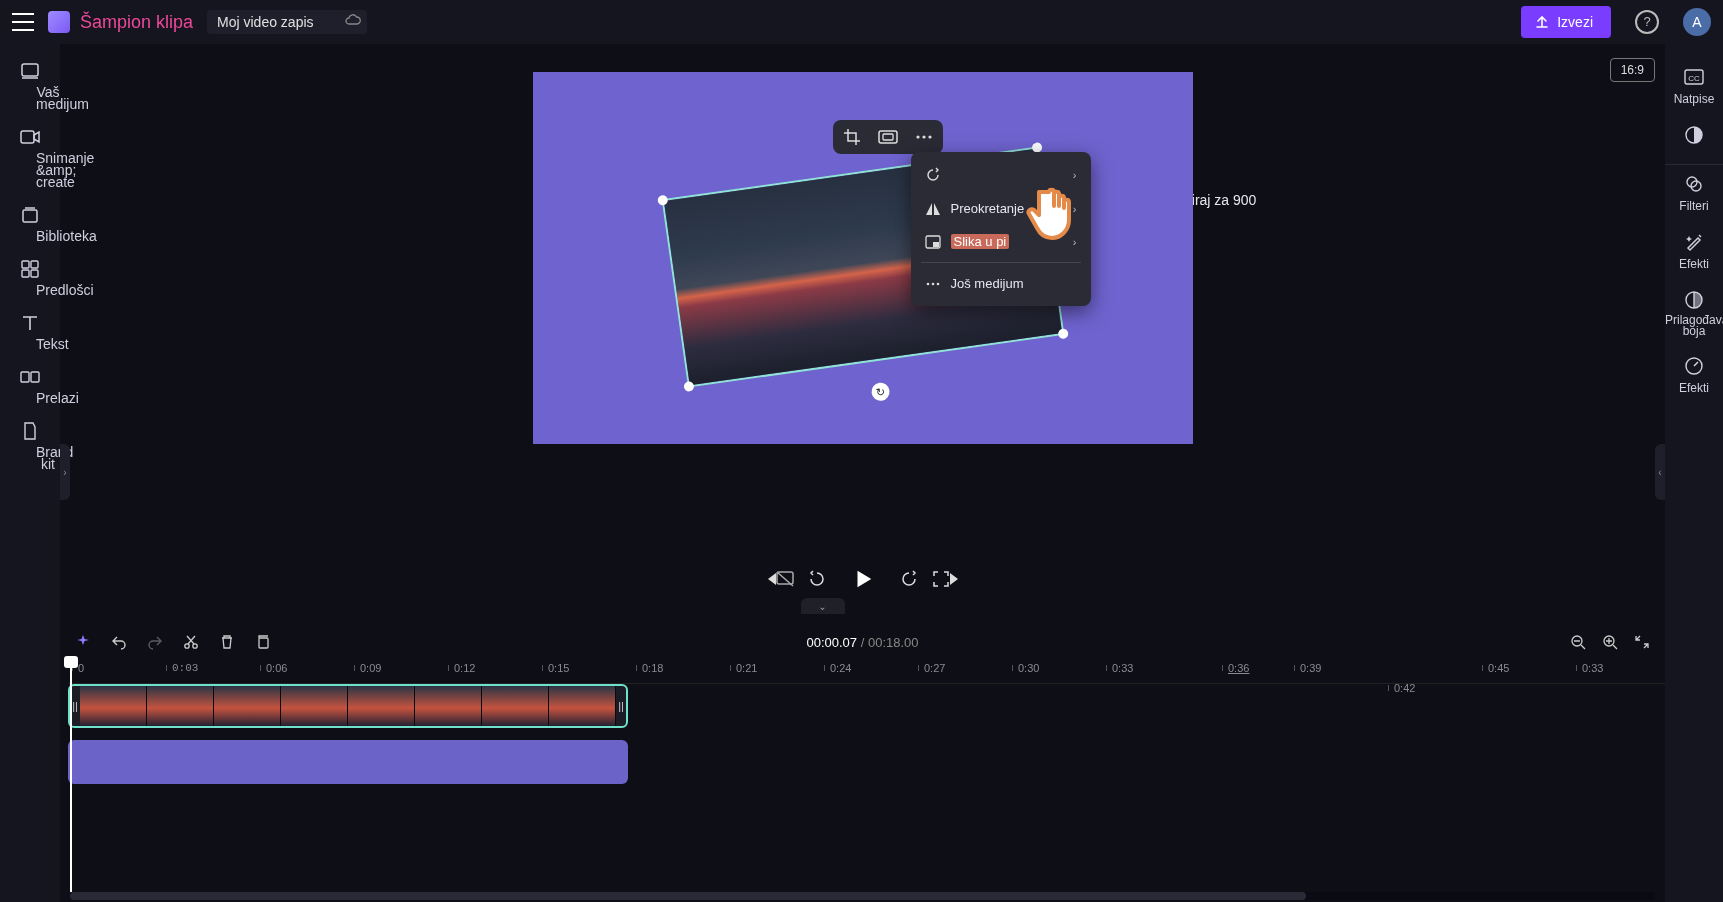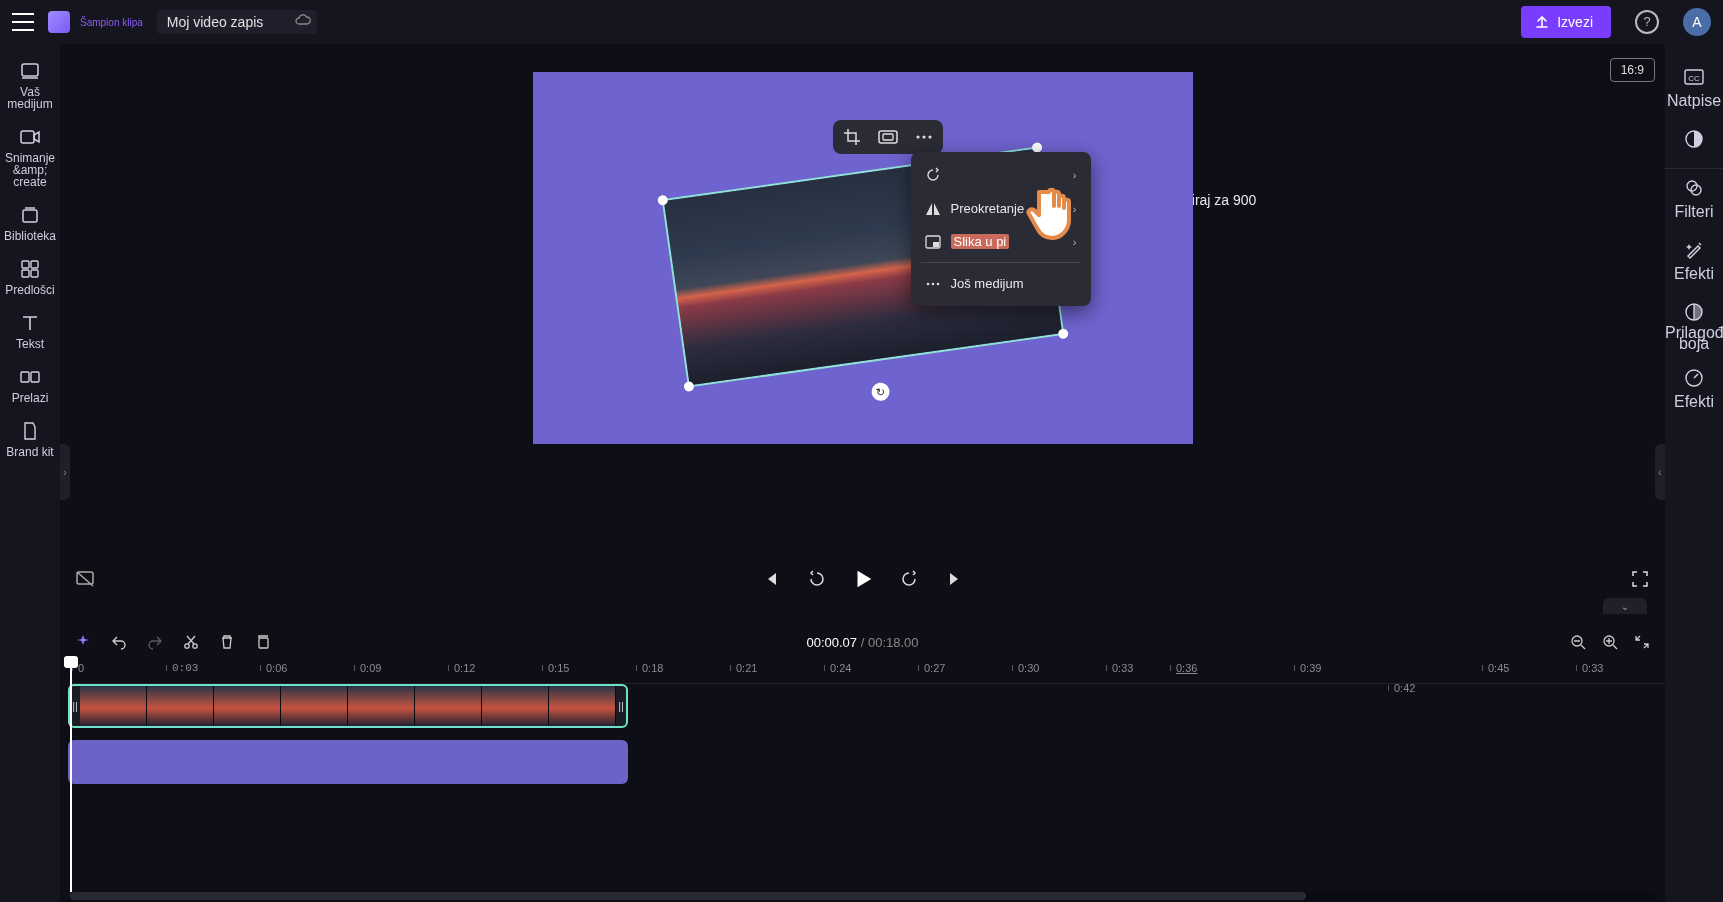--- a/index.html
+++ b/index.html
@@ -3,48 +3,48 @@
 <meta charset="utf-8">
 <style>
   * { margin:0; padding:0; box-sizing:border-box; font-family: "Segoe UI", Arial, sans-serif; }
   body { background:#0e0e16; color:#d8d8e0; width:1723px; height:902px; overflow:hidden; font-size:12px; }
 
   
   .topbar { height:44px; background:#15151f; display:flex; align-items:center; padding:0 12px; gap:10px; }
   .burger { width:22px; height:18px; display:flex; flex-direction:column; justify-content:space-between; cursor:pointer; }
   .burger div { height:2px; background:#fff; }
   .logo { width:22px; height:22px; border-radius:4px; background:linear-gradient(135deg,#a08cff,#7a5af5); margin-left:4px; }
-  .topbar .title { color:#8b5cf6; font-size:10px; }
+  .topbar .title { color:#ec4899; font-size:18px; }
   .topbar .projwrap { background:#1f1f2b; border-radius:4px; padding:4px 30px 4px 10px; position:relative; margin-left:4px; }
   .projwrap input { background:transparent; border:none; outline:none; color:#e0e0e0; font-size:14px; width:120px; }
   .cloudico { position:absolute; right:6px; top:4px; color:#888; font-size:14px; }
   .topbar .spacer { flex:1; }
   .export-btn { background:#7a3cff; color:#fff; border:none; border-radius:4px; padding:8px 18px 8px 14px; font-size:14px; display:flex; align-items:center; gap:8px; cursor:pointer; }
   .export-btn .up { width:14px; height:14px; display:inline-block; }
   .help { width:24px; height:24px; border:2px solid #bbb; border-radius:50%; text-align:center; line-height:20px; color:#bbb; font-size:13px; margin-left:14px; cursor:pointer; }
   .avatar { width:28px; height:28px; border-radius:50%; background:#4a6da7; color:#fff; text-align:center; line-height:28px; font-size:14px; margin-left:14px; cursor:pointer; }
 
   
   .main { display:flex; height:calc(100% - 44px); }
   .leftbar { width:60px; background:#15151f; padding-top:8px; display:flex; flex-direction:column; align-items:center; position:relative; }
   .ltool { width:60px; text-align:center; padding:8px 0; cursor:pointer; color:#cfcfdf; }
   .ltool .ico { width:22px; height:22px; margin:0 auto 4px; display:flex; align-items:center; justify-content:center; }
-  .ltool .label { font-size:12px; line-height:12px; color:#cfcfdf; }
+  .ltool .label { font-size:14px; line-height:12px; color:#cfcfdf;padding-left:36px; }
   .leftexpand { position:absolute; right:-10px; top:400px; width:10px; height:56px; background:#1f1f2b; border-radius:0 6px 6px 0; display:flex; align-items:center; justify-content:center; color:#888; font-size:10px; cursor:pointer; }
 
   .center { flex:1; display:flex; flex-direction:column; }
 
   .rightbar { width:58px; background:#15151f; padding-top:14px; display:flex; flex-direction:column; align-items:center; position:relative; }
   .rtool { width:58px; text-align:center; padding:8px 0 10px; cursor:pointer; color:#cfcfdf; }
   .rtool .ico { width:22px; height:22px; margin:0 auto 4px; display:flex; align-items:center; justify-content:center; }
-  .rtool .label { font-size:16px; color:#cfcfdf; }
+  .rtool .label { font-size:12px; color:#cfcfdf; }
   .rightexpand { position:absolute; left:-10px; top:400px; width:10px; height:56px; background:#1f1f2b; border-radius:6px 0 0 6px; display:flex; align-items:center; justify-content:center; color:#888; font-size:10px; cursor:pointer;}
 
   
-  .stagewrap { flex:1; position:relative; display:flex; flex-direction:column; }
+  .stagewrap { flex:1; position:relative; display:flex; flex-direction:column;align-items:center; }
   .aspectbtn { position:absolute; right:10px; top:14px; border:1px solid #777; border-radius:4px; padding:4px 10px; font-size:12px; color:#ddd; cursor:pointer; }
   .canvasarea { flex:1; display:flex; align-items:flex-start; justify-content:center; padding-top:28px; position:relative; }
   .canvas { width:660px; height:372px; background:#6f63cf; position:relative; }
 
   
   .media { position:absolute; left:140px; top:100px; width:380px; height:190px; transform:rotate(-8deg); border:2px solid #8fe3d4; }
   .mediaimg { width:100%; height:100%; background:linear-gradient(to bottom,#273040 0%,#2e3a4d 30%,#3f4757 48%,#d4634a 53%,#8b3a46 58%,#2d2c3f 80%,#1c1f2c 100%); }
   .handle { position:absolute; width:10px; height:10px; border-radius:50%; background:#fff; }
   .h-tl{ left:-6px; top:-6px;} .h-tr{ right:-6px; top:-6px;} .h-bl{ left:-6px; bottom:-6px;} .h-br{ right:-6px; bottom:-6px;}
   .rothandle { position:absolute; left:50%; bottom:-42px; margin-left:-9px; width:18px; height:18px; border-radius:50%; background:#fff; display:flex; align-items:center; justify-content:center; color:#333; font-size:11px; cursor:grab; }
@@ -410,21 +410,21 @@
             <span class="tick" style="left: 198px;">0:06</span>
             <span class="tick" style="left: 292px;">0:09</span>
             <span class="tick" style="left: 386px;">0:12</span>
             <span class="tick" style="left: 480px;">0:15</span>
             <span class="tick" style="left: 574px;">0:18</span>
             <span class="tick" style="left: 668px;">0:21</span>
             <span class="tick" style="left: 762px;">0:24</span>
             <span class="tick" style="left: 856px;">0:27</span>
             <span class="tick" style="left: 950px;">0:30</span>
             <span class="tick" style="left: 1044px;">0:33</span>
-            <span class="tick" style="left: 1108px; text-decoration: underline;">0:36</span>
+            <span class="tick" style="left: 1160px; text-decoration: underline;">0:36</span>
             <span class="tick" style="left: 1232px;">0:39</span>
             <span class="tick" style="left: 1326px; margin-top: 20px;">0:42</span>
             <span class="tick" style="left: 1420px;">0:45</span>
             <span class="tick" style="left: 1514px;">0:33</span>
             <span class="tick" style="left: 1608px;">0</span>
           </div>
         <div class="playhead"></div>
         <div class="tracks">
           <div class="clip video">
             <div class="grip">||</div>

